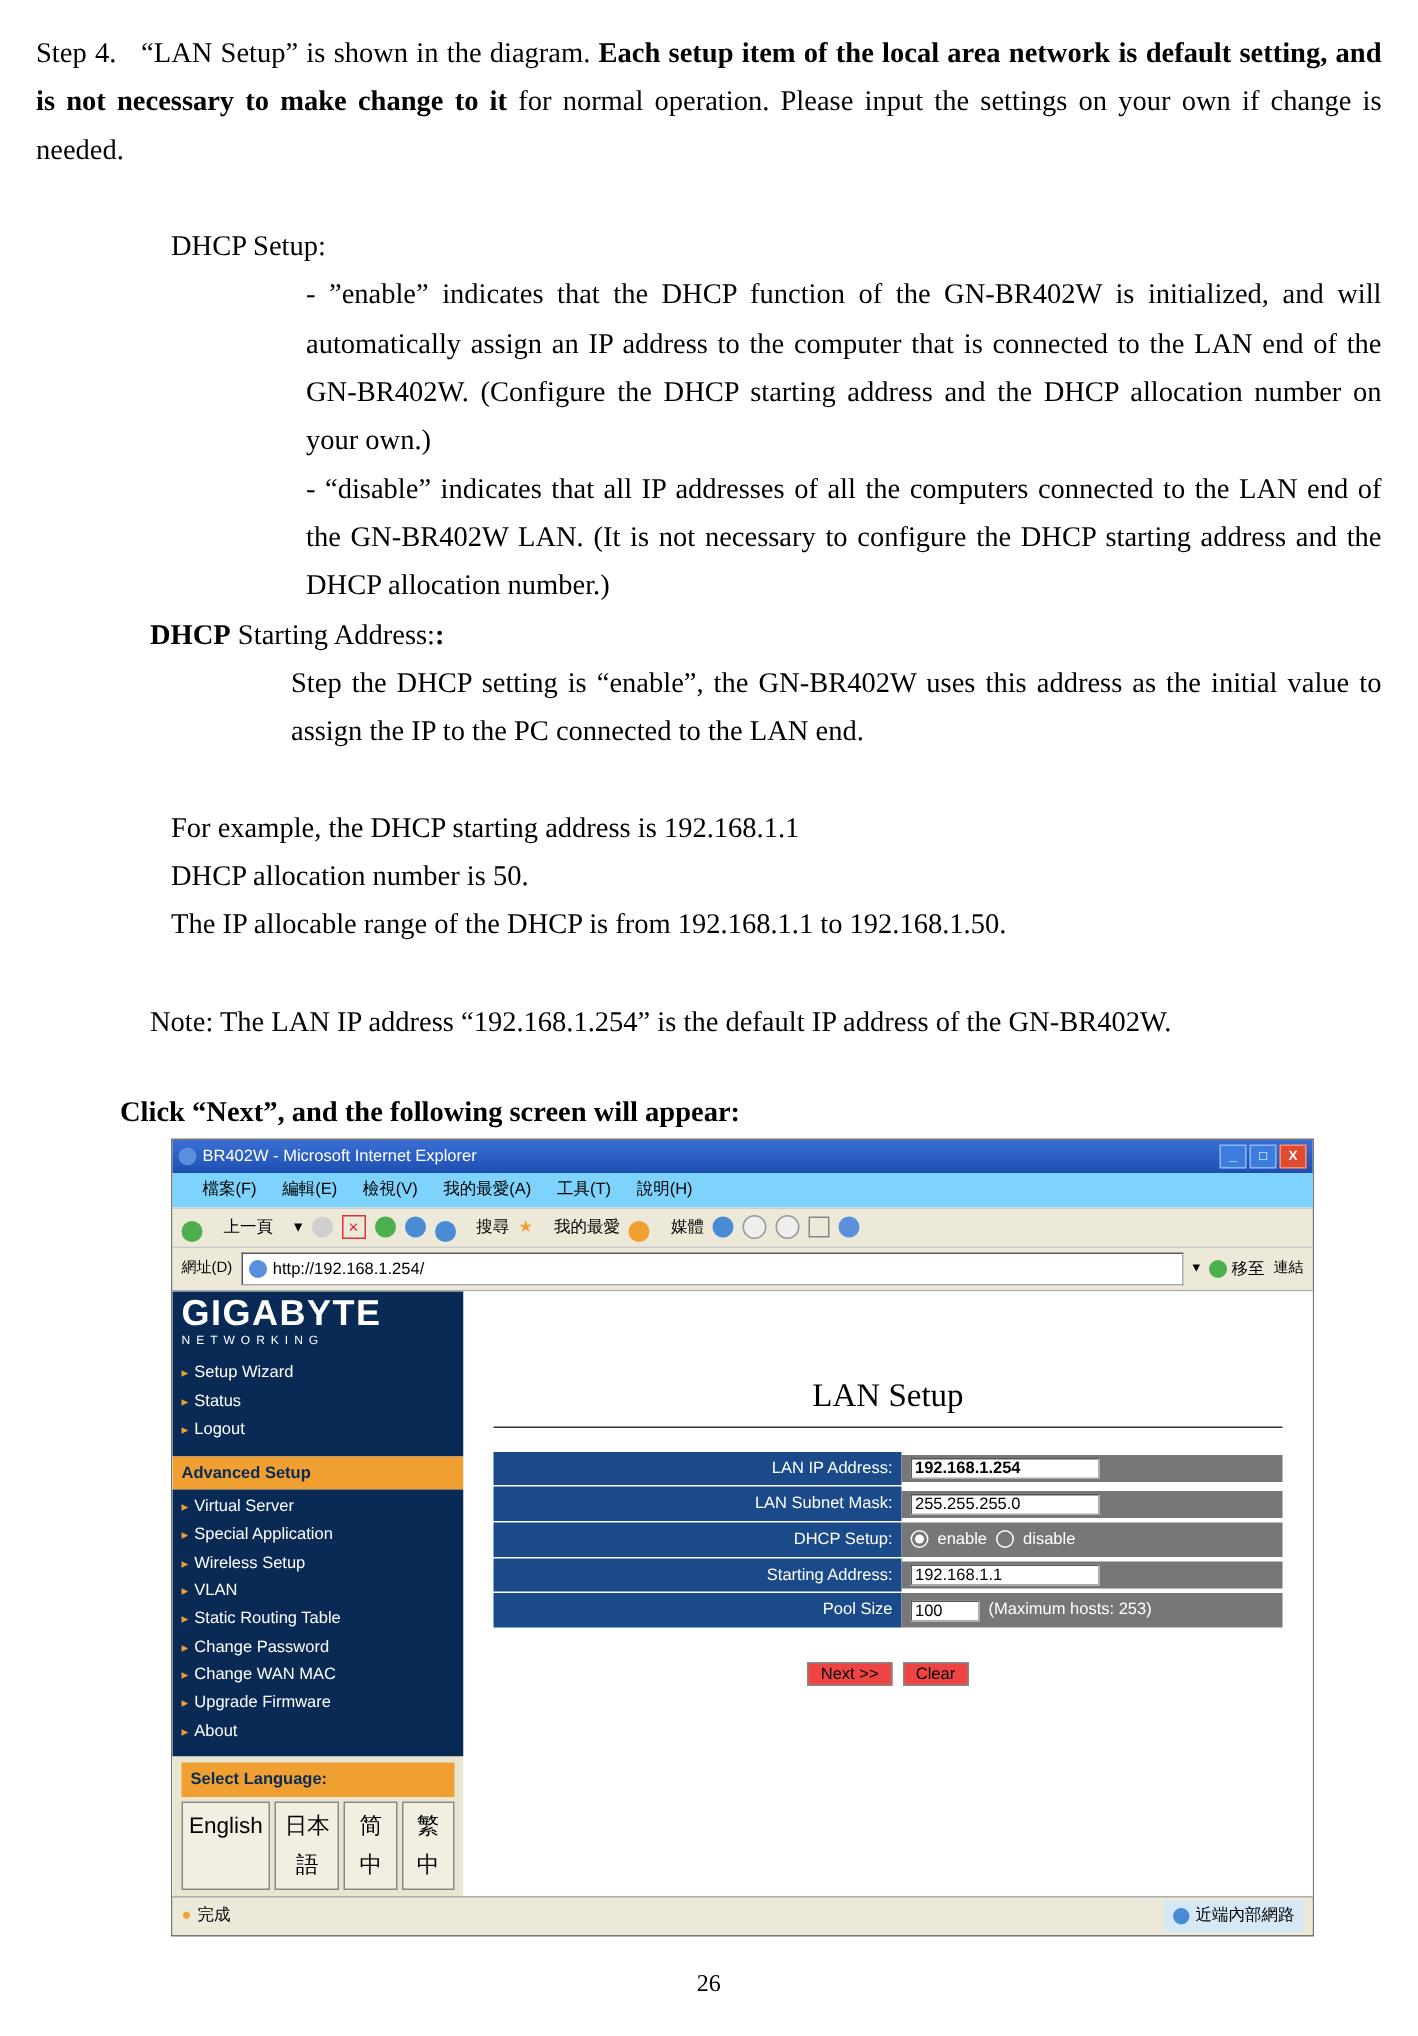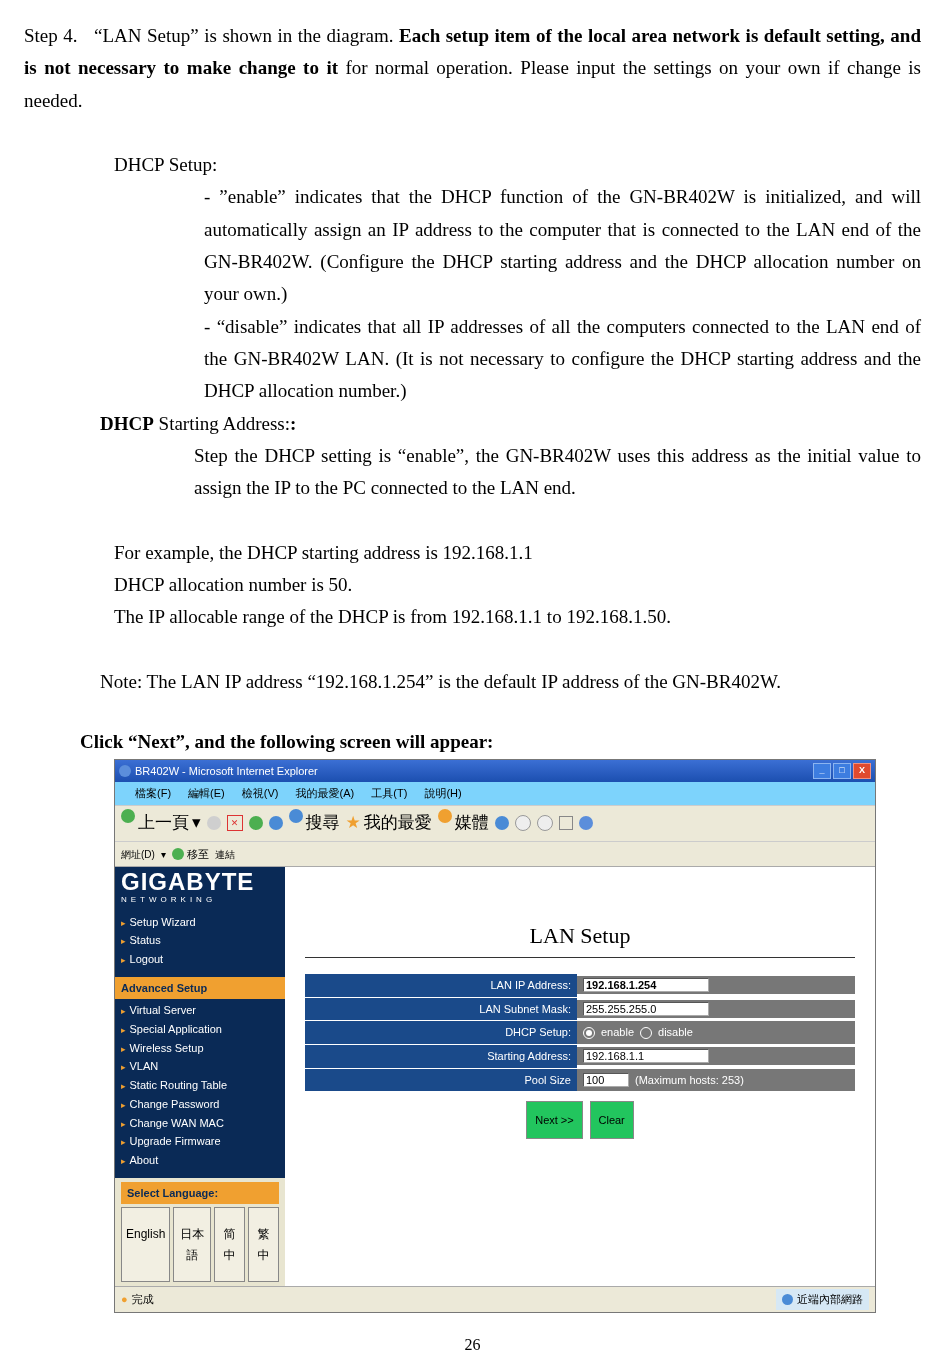--- a/index.html
+++ b/index.html
@@ -49,42 +49,42 @@
   .win-btn.close { background: #e04a2f; border-color: #f2907e; }
   .menu-bar {
     background: #7dd3fc; padding: 2px 20px; font-size: 11px;
   }
   .menu-bar span { margin-right: 14px; }
   .tool-bar {
     background: #ece9d8; padding: 3px 6px; display: flex; align-items: center; gap: 6px;
     border-top: 1px solid #ccc; border-bottom: 1px solid #ccc;
   }
   .tool-btn {
-    display: inline-flex; align-items: flex-start; gap: 3px;
-    font-size: 17px;
+    display: inline-flex; align-items: flex-end; gap: 14px;
+    font-size: 11px;
   }
   .icon-circle {
     width: 14px; height: 14px; border-radius: 50%;
     display: inline-block;
   }
   .address-bar {
     background: #ece9d8; padding: 3px 6px; display: flex; align-items: center; gap: 6px;
     border-bottom: 1px solid #aaa;
   }
   .addr-input {
     flex: 1; background: #fff; border: 1px inset #aaa; padding: 1px 4px;
     font-size: 11px; display: flex; align-items: center; gap: 4px;
   }
   .go-btn {
     display: inline-flex; align-items: center; gap: 3px; font-size: 11px;
   }
 
   .app-body { display: flex; background: #fff; min-height: 350px; }
   .sidebar {
-    width: 170px; background: #fff;
+    width: 194px; background: #fff;
   }
   .logo {
     background: #0a2a56; color: #fff; padding: 4px 6px;
     font-family: Arial, sans-serif;
   }
   .logo-main { font-size: 24px; font-weight: bold; letter-spacing: 1px; line-height: 0.9; }
   .logo-sub { font-size: 8px; letter-spacing: 4px; }
   .nav-group {
     background: #0a2a56; color: #fff; padding: 2px 6px 8px 6px;
     font-size: 11px;
@@ -94,21 +94,21 @@
   }
   .nav-heading {
     background: #f0a030; color: #0a2a56; font-weight: bold;
     padding: 2px 6px; font-size: 11px;
   }
   .lang-block {
     background: #e8e5d0; padding: 4px 6px; font-size: 10px; text-align: center;
   }
   .lang-btns { display: flex; gap: 3px; justify-content: center; margin-top: 3px; }
   .lang-btn {
-    border: 1px solid #888; background: #f2efe2; padding: 16px 4px; font-size: 12px;
+    border: 1px solid #888; background: #f2efe2; padding: 3px 4px; font-size: 15px;
   }
 
   .main-pane { flex: 1; background: #fff; padding: 50px 20px 20px 20px; }
   .pane-title {
     font-family: "Times New Roman", serif; font-size: 22px; text-align: center;
     border-bottom: 1px solid #333; padding-bottom: 2px; margin-bottom: 16px;
   }
   .form-row { display: flex; align-items: center; margin-bottom: 1px; }
   .form-label {
     background: #1a4a8a; color: #fff; width: 260px; text-align: right;
@@ -123,22 +123,22 @@
   }
   .radio-dot {
     width: 10px; height: 10px; border-radius: 50%; border: 1px solid #fff;
     display: inline-block; position: relative; background: #777;
   }
   .radio-dot.sel::after {
     content: ""; position: absolute; inset: 2px; background: #fff; border-radius: 50%;
   }
   .form-buttons { text-align: center; margin-top: 6px; }
   .form-buttons button {
-    font-size: 11px; padding: 12px 8px; border: 1px solid #888; background: #22c55e;
-    margin: 4px 2px;
+    font-size: 11px; padding: 1px 8px; border: 1px solid #888; background: #ef4444;
+    margin: 17px 2px;
   }
 
   .status-bar {
     background: #ece9d8; border-top: 1px solid #aaa;
     display: flex; justify-content: space-between; align-items: center;
     padding: 2px 6px; font-size: 11px;
   }
   .status-right { display: flex; align-items: center; gap: 4px; background: #d6e8f5; padding: 1px 6px; }
 </style>
 </head>
@@ -223,20 +223,24 @@
     </span>
     <span class="icon-circle" style="background:#4a8bd6;"></span>
     <span class="icon-circle" style="background:#eee;border:1px solid #999;"></span>
     <span class="icon-circle" style="background:#eee;border:1px solid #999;"></span>
     <span style="width:12px;height:12px;border:1px solid #888;"></span>
     <span class="icon-circle" style="background:#5b8edb;"></span>
   </div>
 
   <div class="address-bar">
     <span>網址(D)</span>
+    <span class="addr-input">
+      <span class="icon-circle" style="background:#5b8edb;width:12px;height:12px;"></span>
+      <span>http://192.168.1.254/</span>
+    </span>
     ▾
     <span class="go-btn">
       <span class="icon-circle" style="background:#4caf50;width:12px;height:12px;"></span>
       <span>移至</span>
     </span>
     <span>連結</span>
   </div>
 
   <div class="app-body">
     <div class="sidebar">

